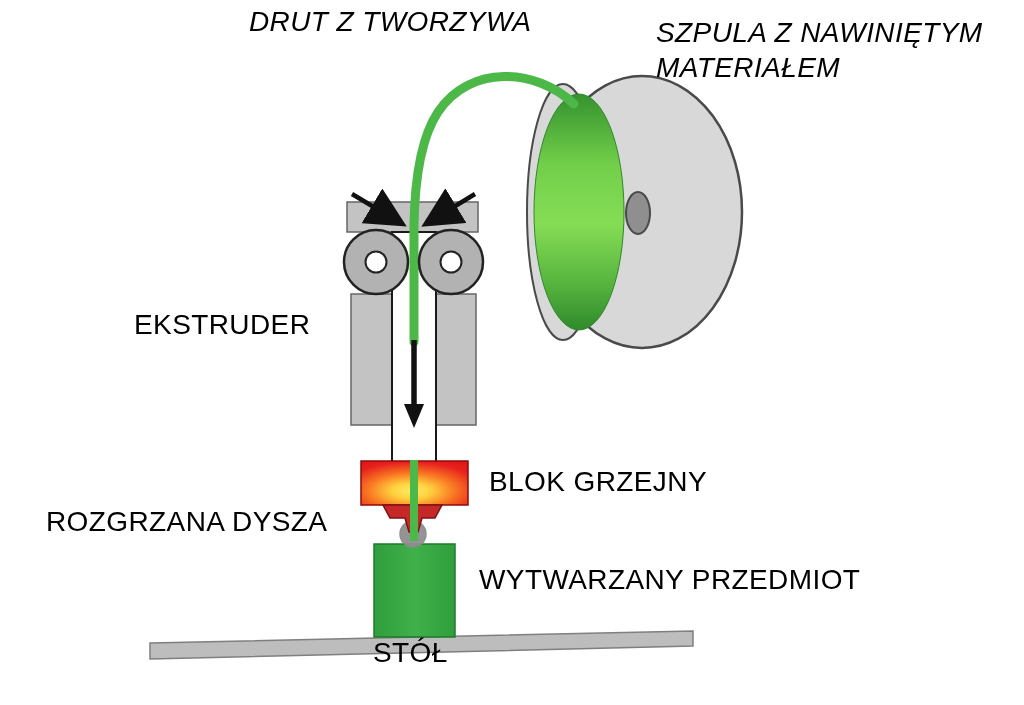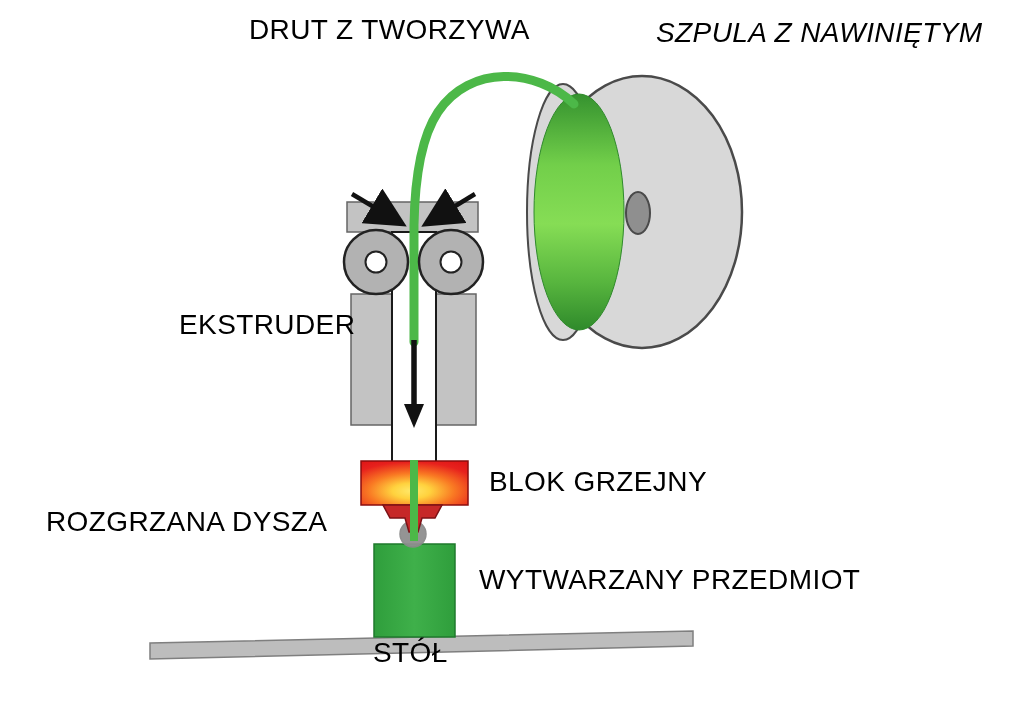--- a/index.html
+++ b/index.html
@@ -102,27 +102,28 @@
 
     <rect class="heat-block" x="361" y="461" width="107" height="44" fill="url(#heatGrad)"></rect>
 
     <circle class="bead" cx="413" cy="534" r="13"></circle>
 
     <polygon class="nozzle" points="383,505 442,505 435,518 422,518 418,532 409,532 405,518 390,518"></polygon>
 
     <line class="filament-thin" x1="414" y1="460" x2="414" y2="541"></line>
   </svg>
 
-  <div class="lbl" style="left:249px;top:12px;">DRUT Z TWORZYWA</div>
+  <div class="lbl" style="left:249px;top:4px;font-style:italic;">DRUT Z TWORZYWA</div>
 
   <div class="lbl" style="left:656px;top:15px;font-style:italic;">
     <div>SZPULA Z NAWINIĘTYM</div>
+    <div>MATERIAŁEM</div>
   </div>
 
-  <div class="lbl" style="left:134px;top:307px;margin-left:45px;">EKSTRUDER</div>
+  <div class="lbl" style="left:134px;top:307px;">EKSTRUDER</div>
 
   <div class="lbl" style="left:489px;top:464px;">BLOK GRZEJNY</div>
 
   <div class="lbl" style="left:46px;top:504px;">ROZGRZANA DYSZA</div>
 
   <div class="lbl" style="left:479px;top:562px;">WYTWARZANY PRZEDMIOT</div>
 
   <div class="lbl" style="left:373px;top:635px;">STÓŁ</div>
 </div>
 

